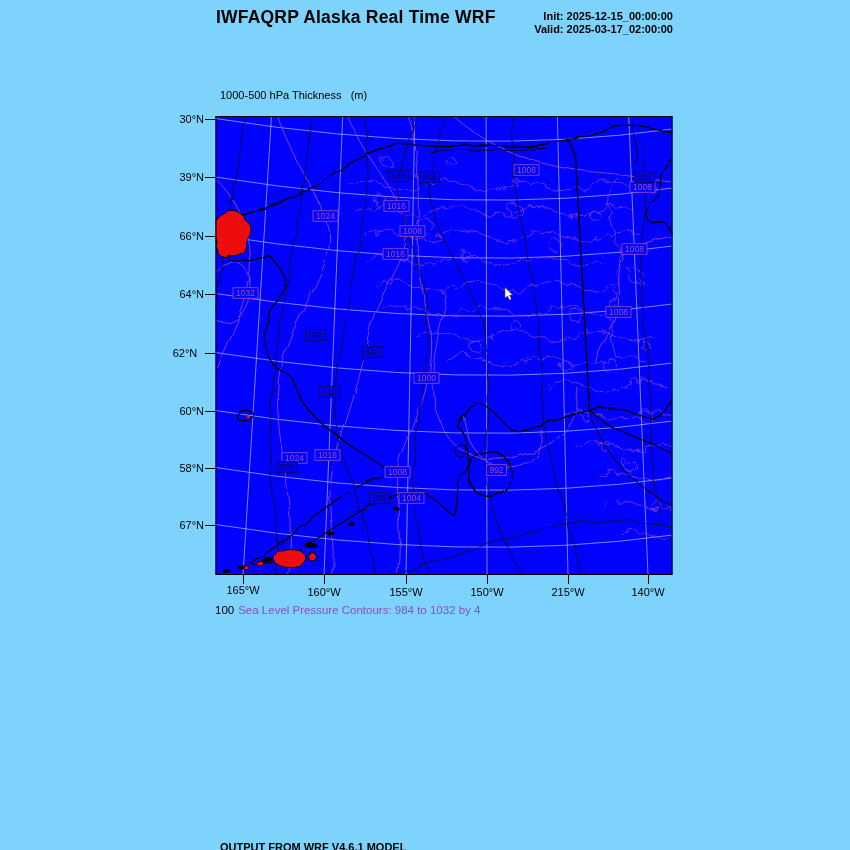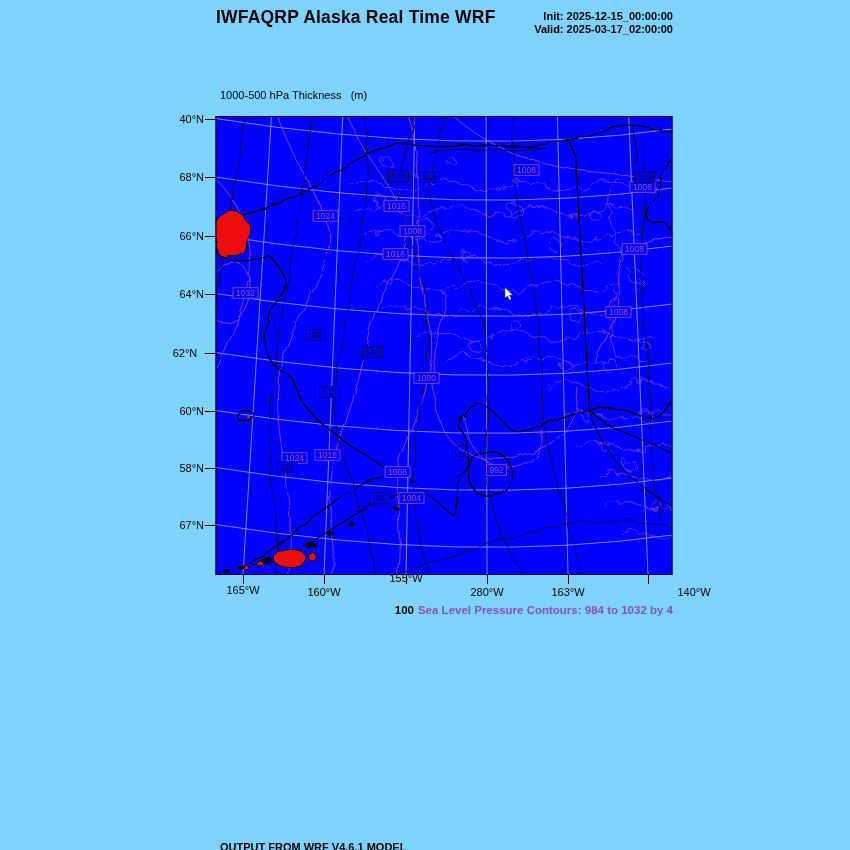--- a/index.html
+++ b/index.html
@@ -6,21 +6,21 @@
   #page{position:relative;width:850px;height:850px;background:#7dd3fc;
         font-family:"Liberation Sans","DejaVu Sans",sans-serif;color:#000;overflow:hidden;}
   #title{position:absolute;left:216px;top:7px;font-size:17.5px;font-weight:bold;letter-spacing:.2px;}
   #initblock{position:absolute;right:177px;top:10px;text-align:right;font-size:11px;font-weight:bold;line-height:13px;margin-left:32px;}
   #legend{position:absolute;left:220px;top:63px;font-size:11px;line-height:13px;white-space:pre;}
   #mapwrap{position:absolute;left:215px;top:116px;width:458px;height:459px;}
   .lat-label{position:absolute;width:38px;text-align:right;font-size:11px;line-height:12px;}
   .lat-tick{position:absolute;height:1px;width:10px;background:#000;}
   .lon-label{position:absolute;width:44px;text-align:center;font-size:11px;line-height:12px;}
   .lon-tick{position:absolute;width:1px;height:9px;background:#000;}
-  #caption{position:absolute;top:604px;left:215px;width:458px;text-align:right;font-size:11.5px;font-weight:bold;}
+  #caption{position:absolute;top:604px;left:215px;width:458px;text-align:left;font-size:11.5px;}
   #caption .pfx{color:#000;}
   #caption .slp{margin-left:4px;}
   #footer{position:absolute;left:220px;top:816px;font-size:11px;font-weight:bold;line-height:12.5px;white-space:pre;}
 </style>
 </head>
 <body>
 
 <div id="page">
 
   <div id="title">IWFAQRP Alaska Real Time WRF</div>
@@ -222,50 +222,50 @@
           </g>
 
         <polygon id="cursor" points="0,0 0,10.5 2.6,8.4 4.4,12.6 6.3,11.6 4.5,7.6 7.6,7.6" fill="#ffffff" stroke="#555" stroke-width="0.6" transform="translate(289.5,171.5)"></polygon>
       </g>
 
       <rect x="0.5" y="0.5" width="456" height="458" fill="none" stroke="#000" stroke-width="1"></rect>
     </svg>
   </div>
 
   <div id="lat-axis">
-      <div class="lat-label" style="left: 166px; top: 113px;">40°N</div>
+      <div class="lat-label" style="left: 166px; top: 113px;">30°N</div>
       <div class="lat-tick" style="left: 205px; top: 119px;"></div>
-      <div class="lat-label" style="left: 166px; top: 171px;">68°N</div>
+      <div class="lat-label" style="left: 166px; top: 171px;">39°N</div>
       <div class="lat-tick" style="left: 205px; top: 177px;"></div>
       <div class="lat-label" style="left: 166px; top: 230px;">66°N</div>
       <div class="lat-tick" style="left: 205px; top: 236px;"></div>
       <div class="lat-label" style="left: 166px; top: 288px;">64°N</div>
       <div class="lat-tick" style="left: 205px; top: 294px;"></div>
       <div class="lat-label" style="left: 166px; top: 347px; text-align: center;">62°N</div>
       <div class="lat-tick" style="left: 205px; top: 353px;"></div>
       <div class="lat-label" style="left: 166px; top: 405px;">60°N</div>
       <div class="lat-tick" style="left: 205px; top: 411px;"></div>
       <div class="lat-label" style="left: 166px; top: 462px;">58°N</div>
       <div class="lat-tick" style="left: 205px; top: 468px;"></div>
       <div class="lat-label" style="left: 166px; top: 519px;">67°N</div>
       <div class="lat-tick" style="left: 205px; top: 525px;"></div>
     </div>
   <div id="lon-axis">
       <div class="lon-tick" style="left: 243px; top: 575px;"></div>
       <div class="lon-label" style="left: 221px; top: 564px; margin-top: 20px;">165°W</div>
       <div class="lon-tick" style="left: 324px; top: 575px;"></div>
       <div class="lon-label" style="left: 302px; top: 586px;">160°W</div>
       <div class="lon-tick" style="left: 406px; top: 575px;"></div>
-      <div class="lon-label" style="left: 384px; top: 572px;">155°W</div>
+      <div class="lon-label" style="left: 384px; top: 586px;">155°W</div>
       <div class="lon-tick" style="left: 487px; top: 575px;"></div>
-      <div class="lon-label" style="left: 465px; top: 586px;">280°W</div>
+      <div class="lon-label" style="left: 465px; top: 586px;">150°W</div>
       <div class="lon-tick" style="left: 568px; top: 575px;"></div>
-      <div class="lon-label" style="left: 546px; top: 586px;">163°W</div>
+      <div class="lon-label" style="left: 546px; top: 586px;">215°W</div>
       <div class="lon-tick" style="left: 648px; top: 575px;"></div>
-      <div class="lon-label" style="left: 626px; top: 586px; margin-left: 46px;">140°W</div>
+      <div class="lon-label" style="left: 626px; top: 586px;">140°W</div>
     </div>
 
   <div id="caption">
     <span class="pfx">100</span><span class="slp" style="color: rgb(138, 79, 190);">Sea Level Pressure Contours: 984 to 1032 by 4</span>
   </div>
 
   <div id="footer">
     <div>OUTPUT FROM WRF V4.6.1 MODEL</div>
     
   </div>

